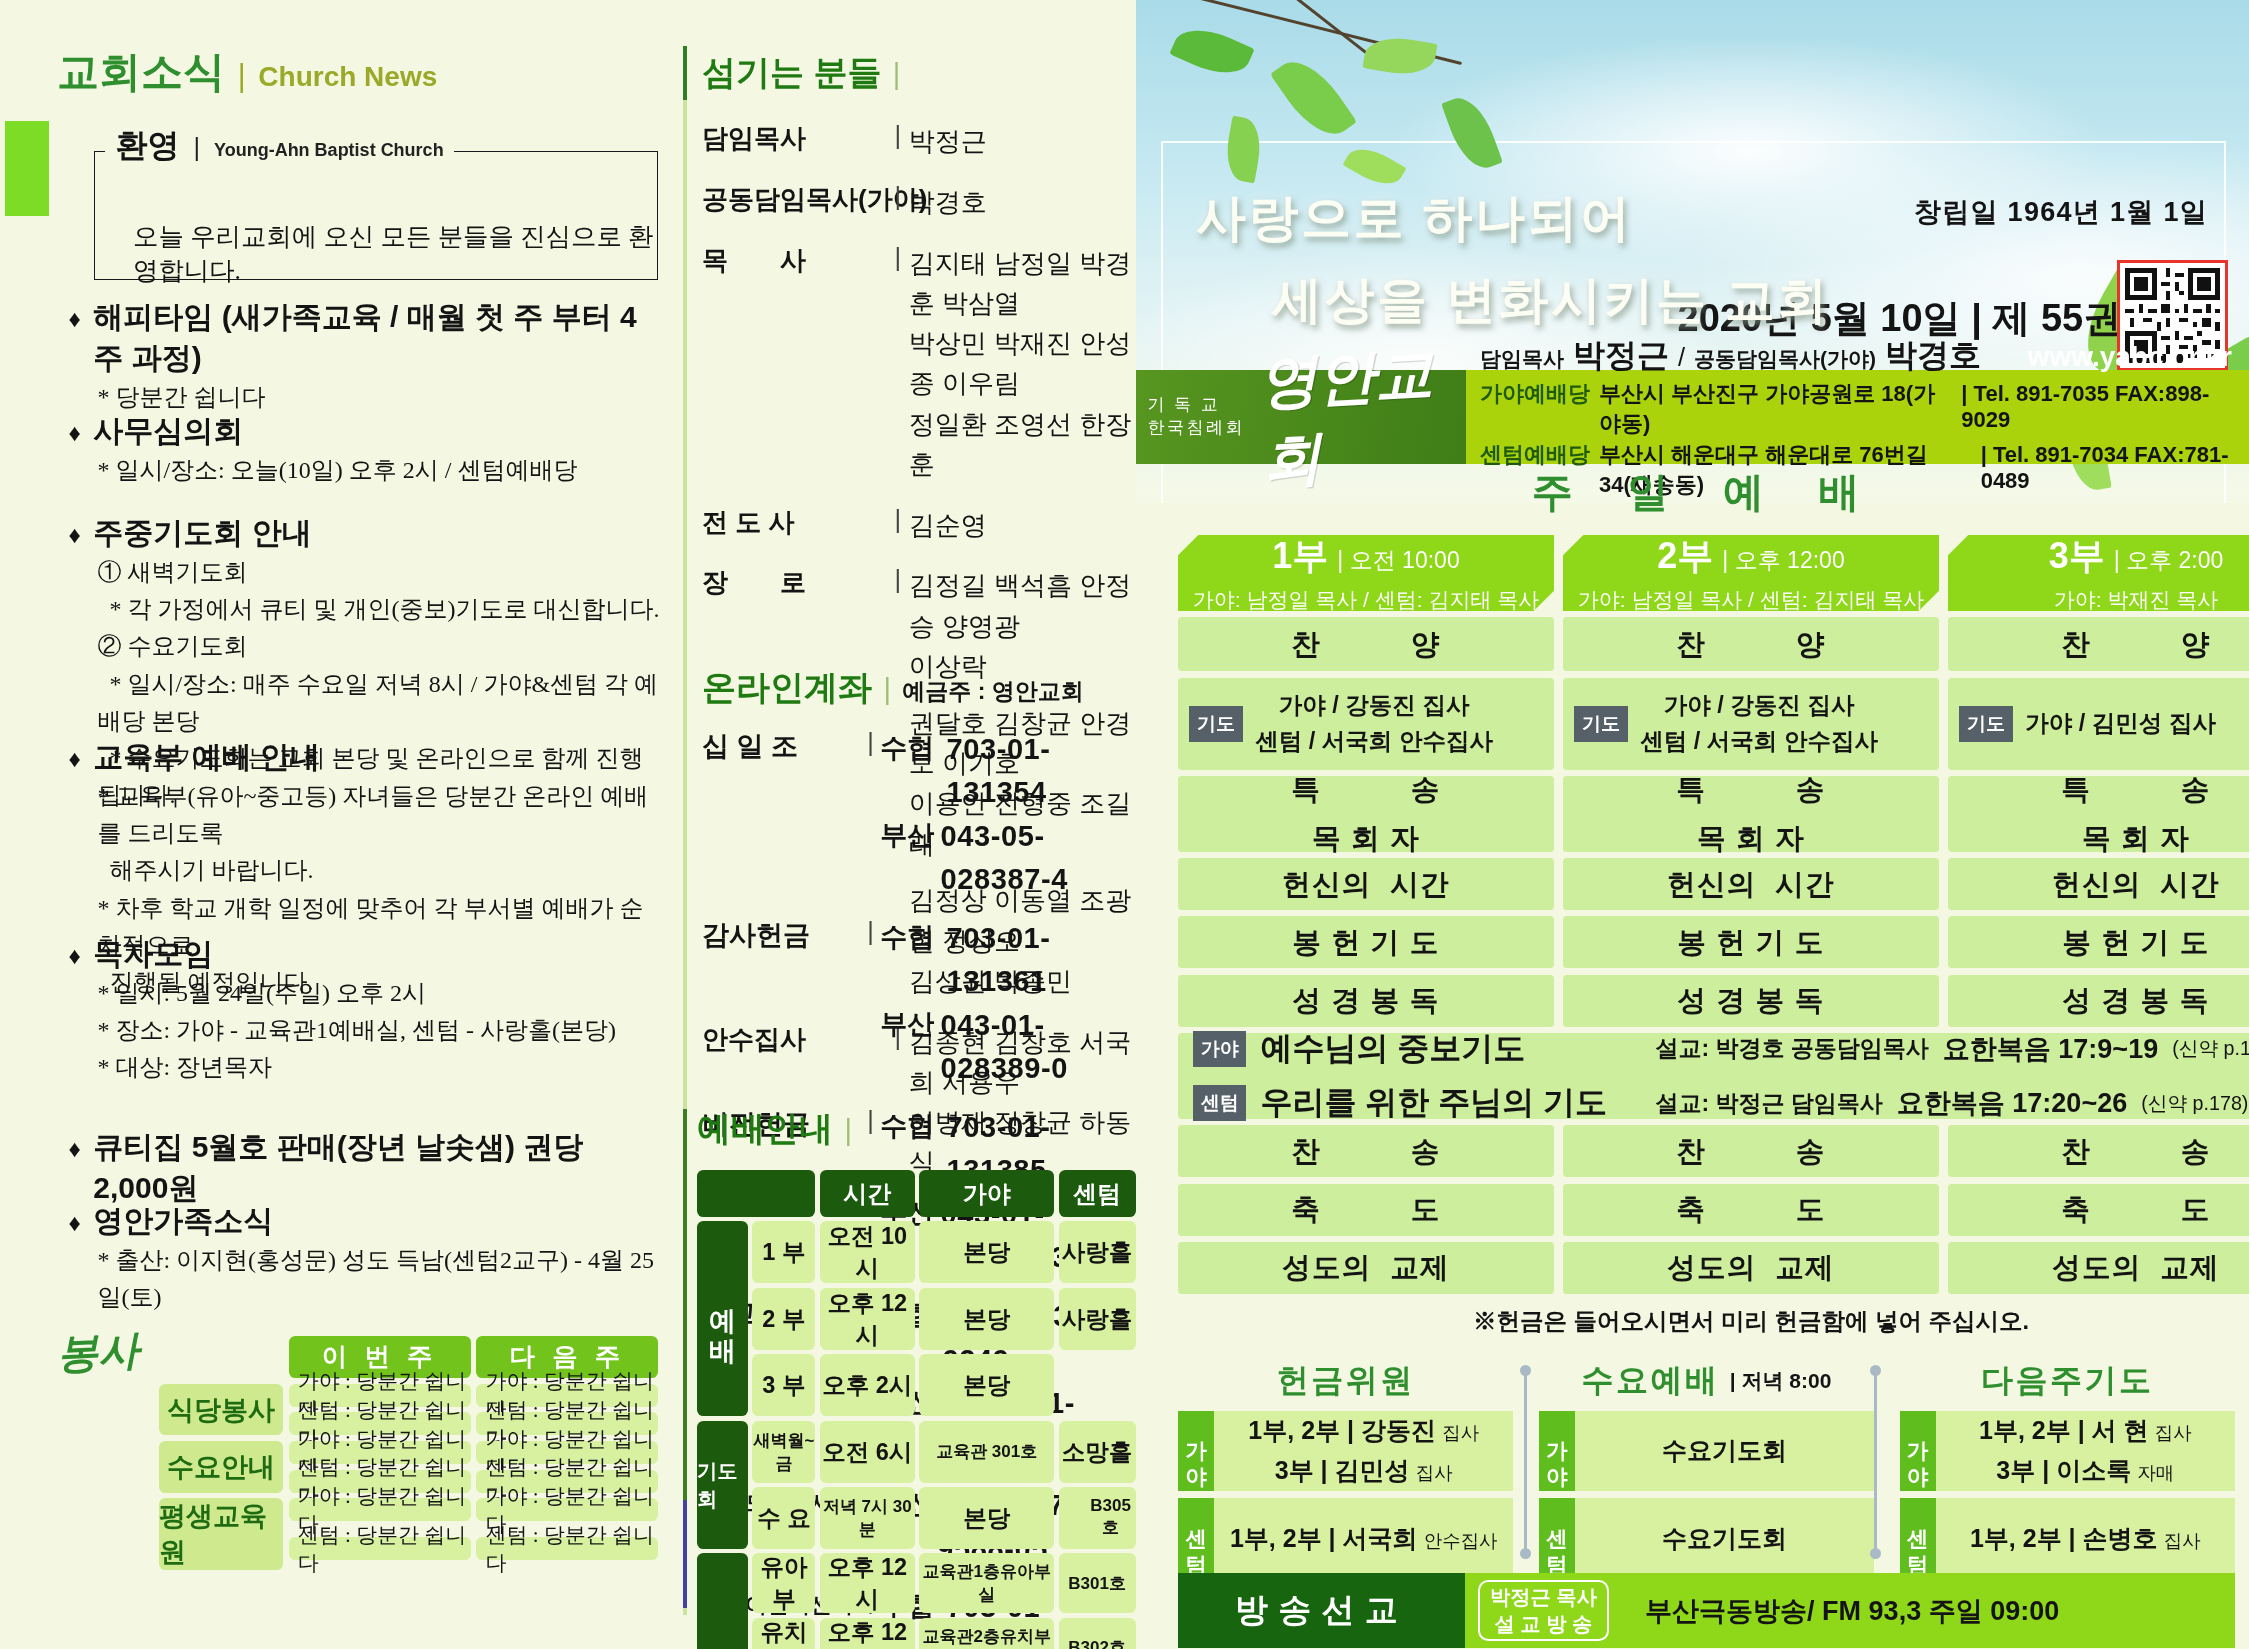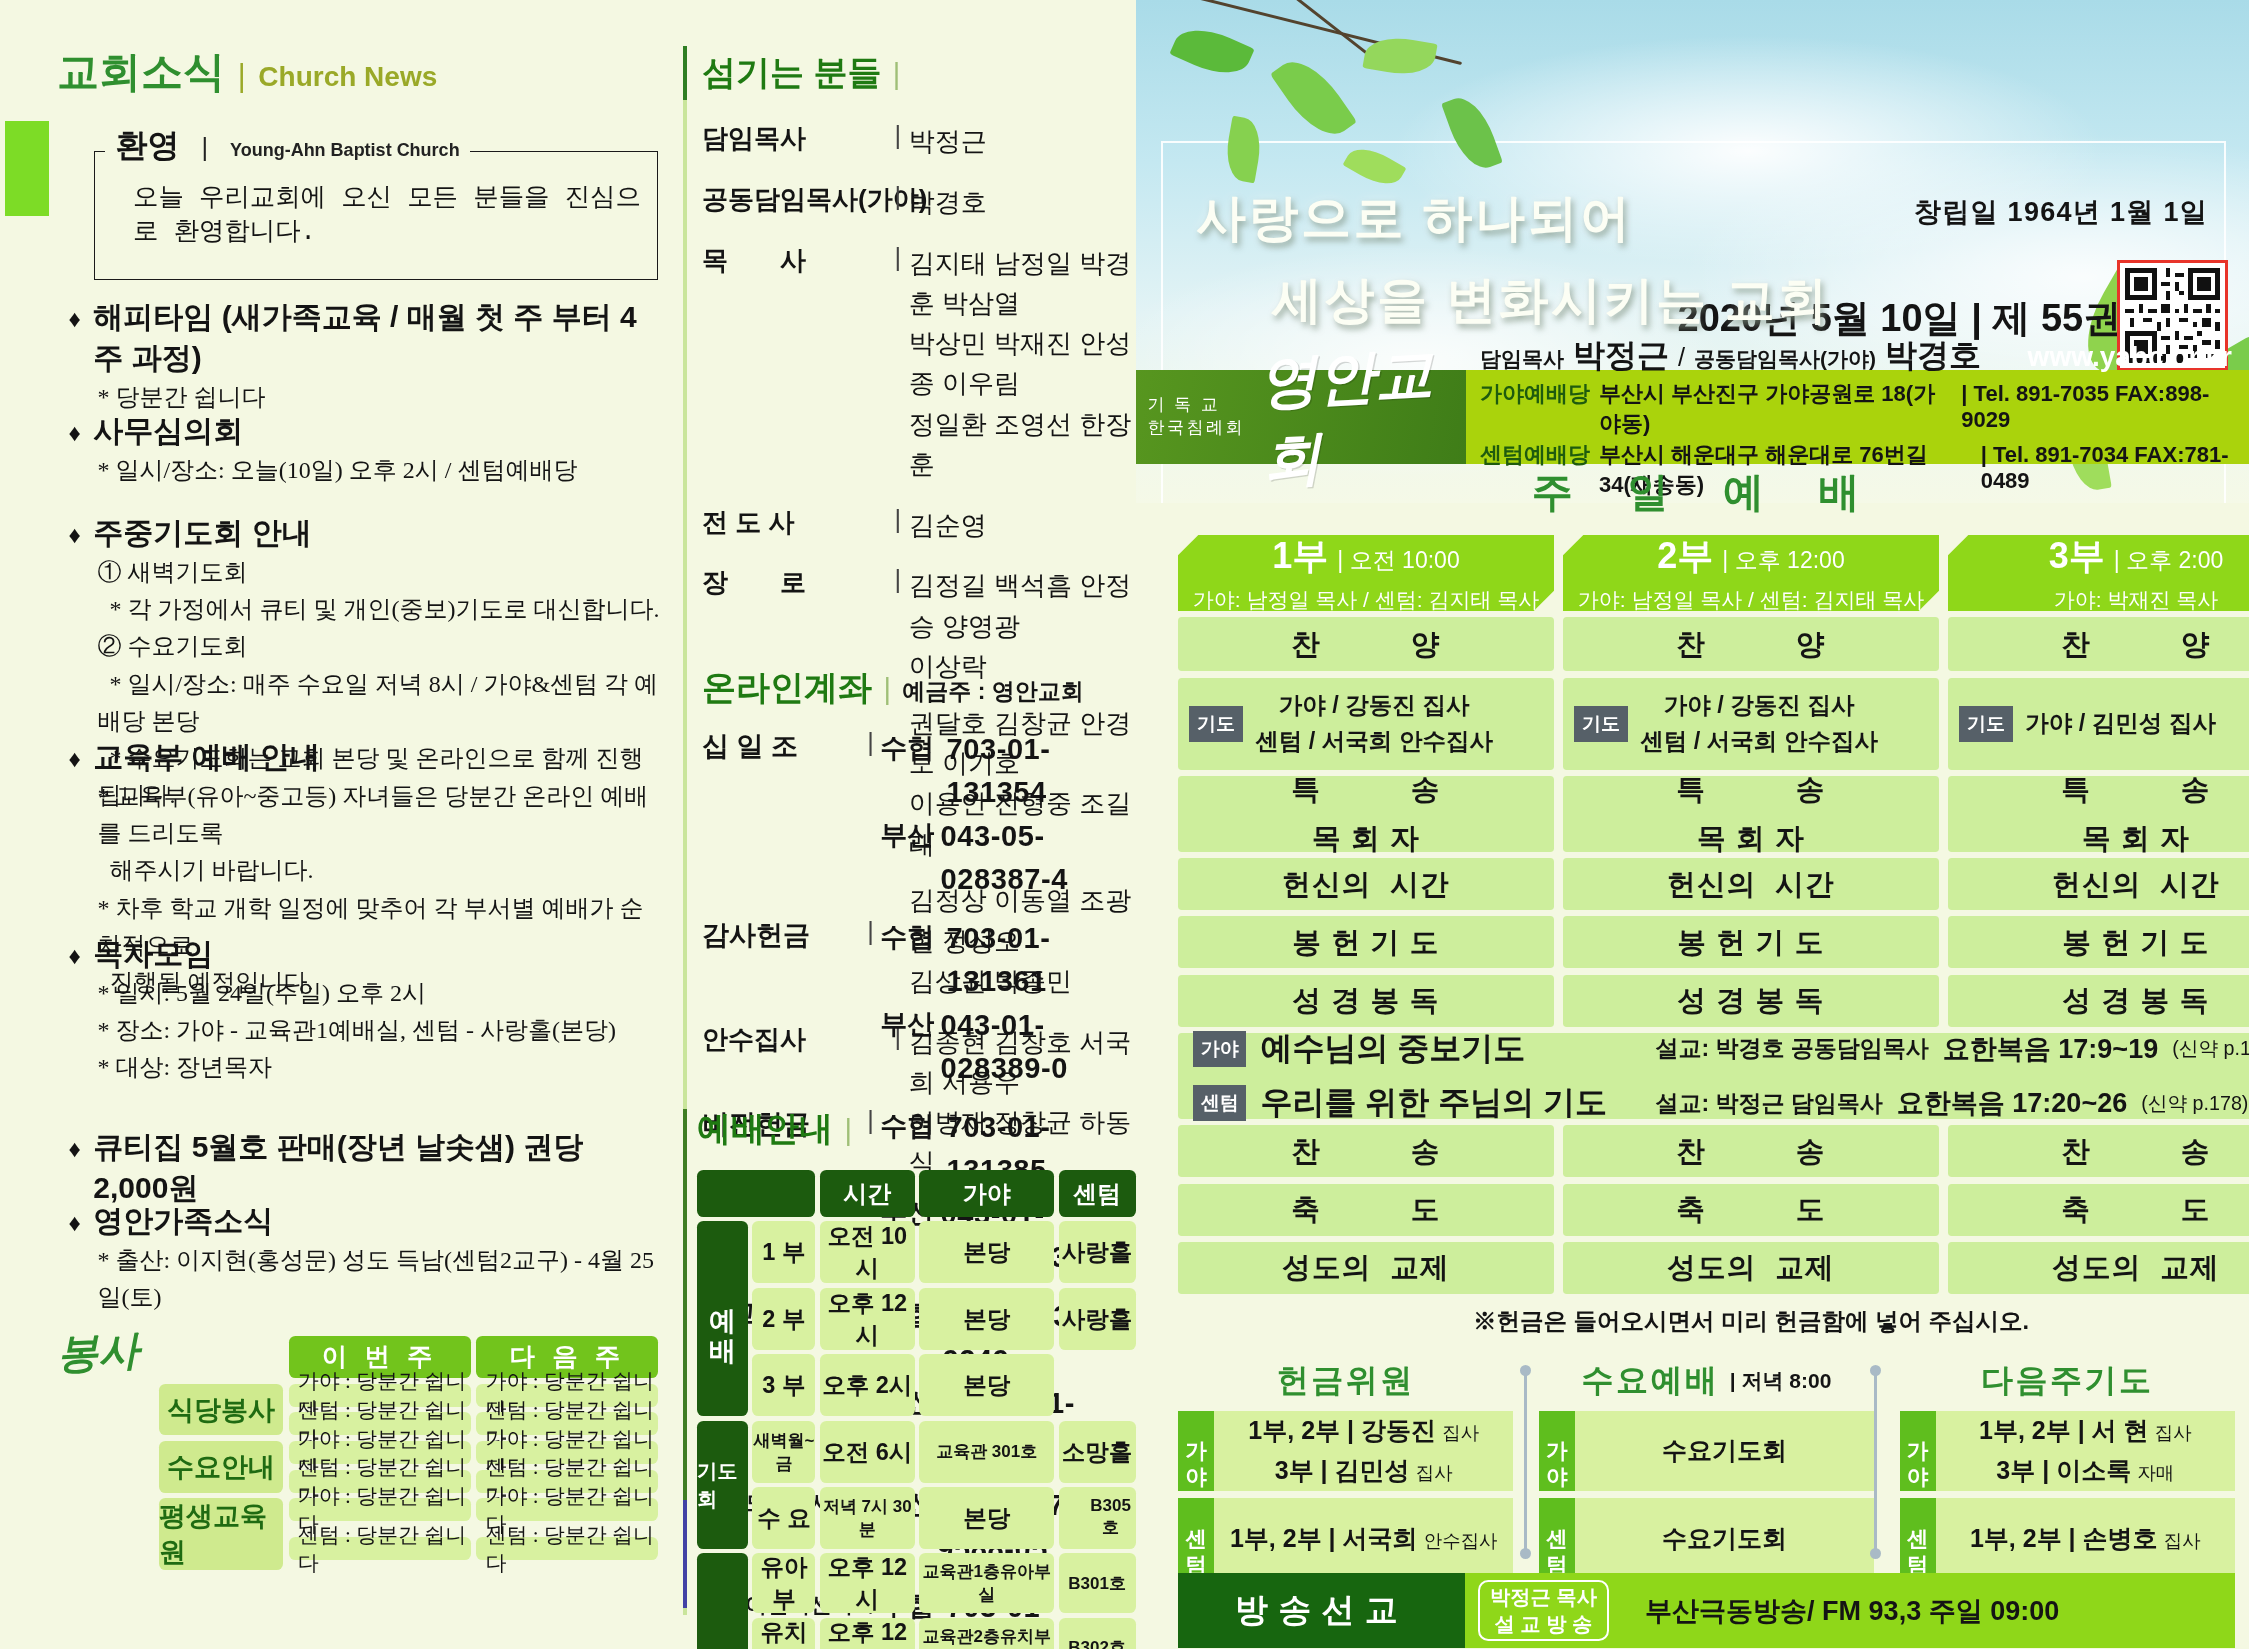--- a/index.html
+++ b/index.html
@@ -8,23 +8,23 @@
 
   
   .edge-block{position:absolute;left:5.1px;top:121px;width:44px;height:95px;background:#7DDC26;}
   .left-col{position:absolute;left:57px;top:44px;width:603px;height:1600px;}
   .news-header{display:flex;align-items:baseline;gap:12.7px;}
   .news-title{font-size:42px;font-weight:bold;color:#2F8F2F;}
   .hsep{font-size:30.5px;color:#9AA928;font-weight:normal;}
   .news-sub{font-size:28px;color:#9AA928;font-weight:bold;}
   .welcome{position:absolute;top:107px;left:37px;right:2.5px;height:127px;border:1.9px solid #1a1a1a;}
   .welcome-label{position:absolute;top:-28px;left:10.2px;background:#F4F8E2;padding:0 10.2px;
-                 font-size:32px;font-weight:bold;display:flex;align-items:baseline;gap:22px;}
+                 font-size:32px;font-weight:bold;display:flex;align-items:baseline;gap:14px;}
   .welcome-sub{font-size:18px;font-weight:bold;color:#222;}
-  .welcome-text{margin:28px 0 0 38px;font-size:25.4px;font-family:Liberation Mono, monospace;}
+  .welcome-text{margin:68px 0 0 38px;font-size:25.4px;font-family:Liberation Serif, serif;}
   .sec{position:absolute;left:11.4px;right:0;}
   .sec-title{font-size:30px;font-weight:bold;display:flex;gap:12.7px;align-items:baseline;}
   .diamond{font-size:24px;}
   .sec-line{font-size:24px;line-height:1.55;margin-left:29px;white-space:pre-wrap;
             font-family:"Liberation Serif",serif;}
   .vol-label{position:absolute;left:0;top:1281px;font-size:41px;font-weight:bold;color:#2F8F2F;
              font-style:italic;transform:rotate(-3deg);}
   .vol-table{position:absolute;top:1292px;left:102px;width:502px;display:grid;
              grid-template-columns:124px 182px 182px;gap:5.7px;}
   .vol-h{background:#72C41C;color:#fff;font-size:25.4px;font-weight:bold;border-radius:6.3px;

